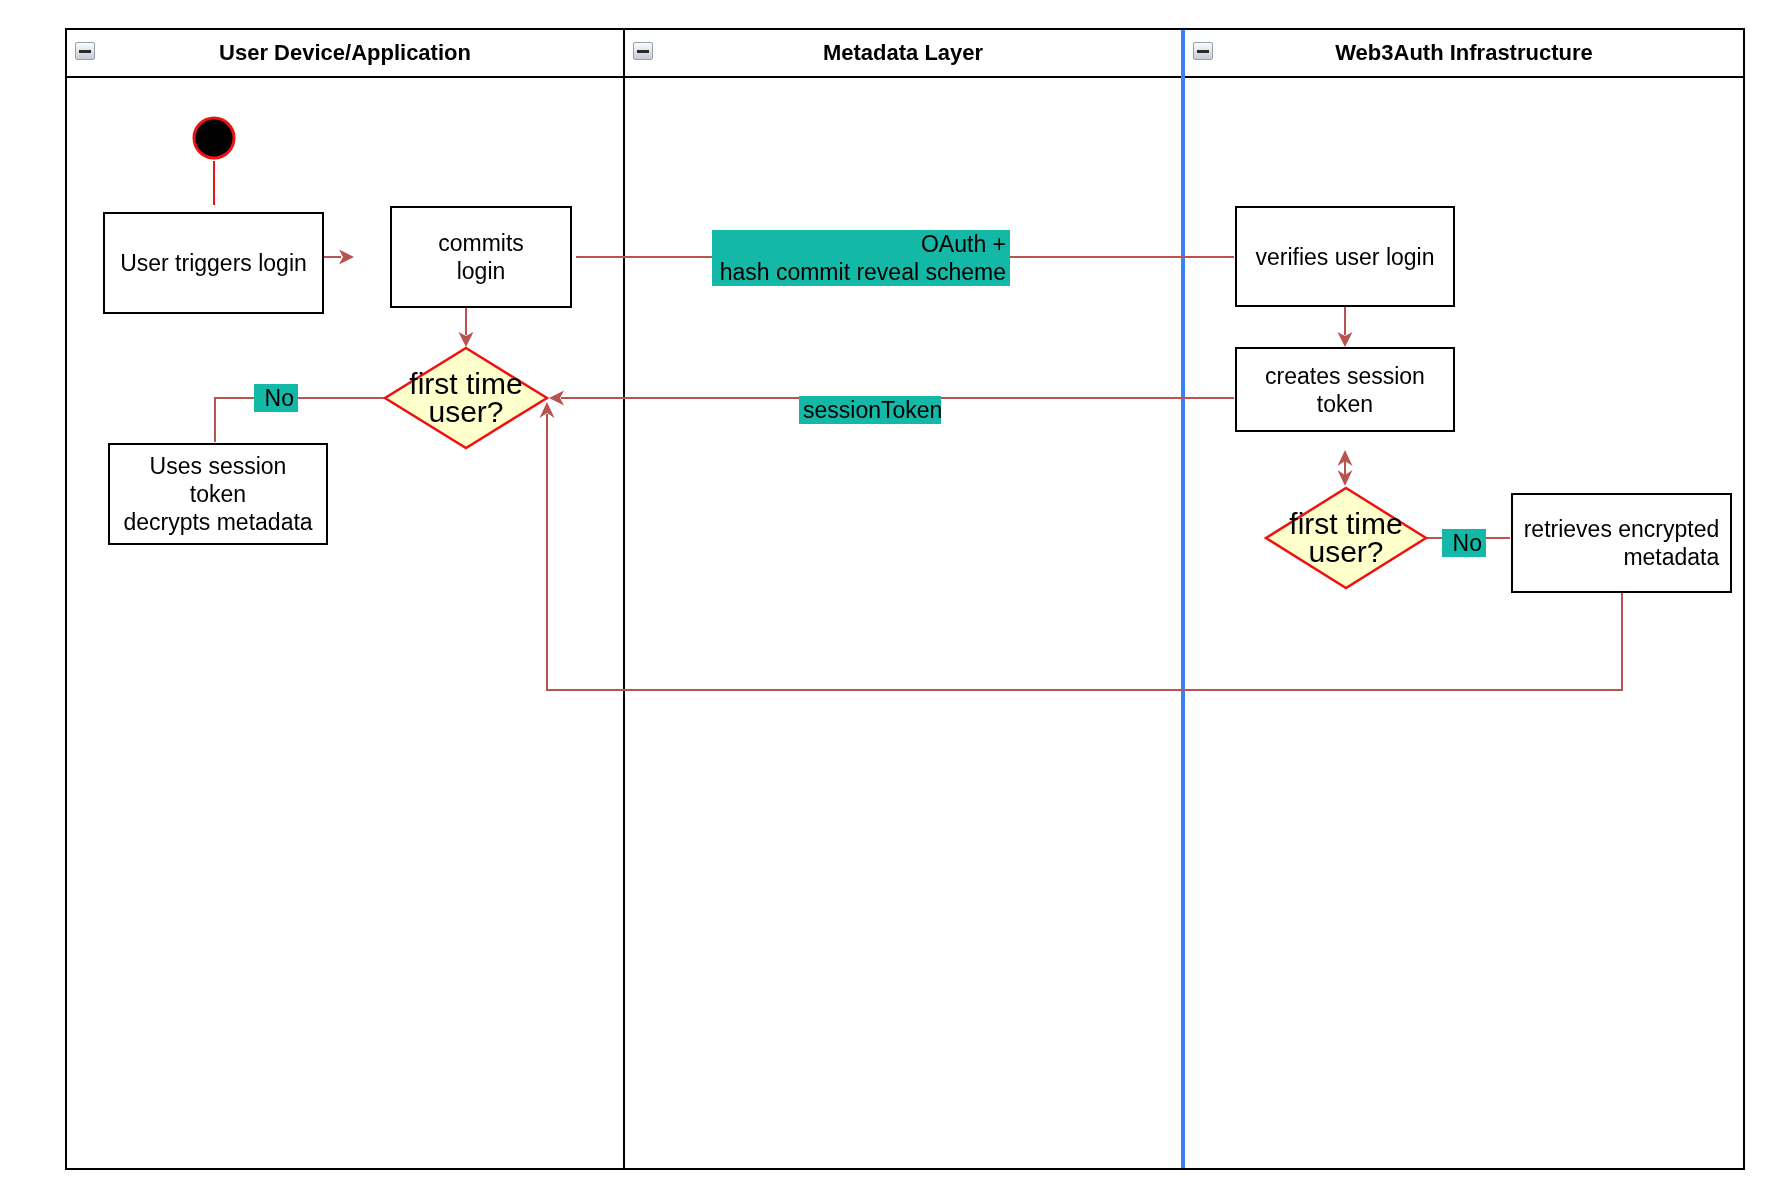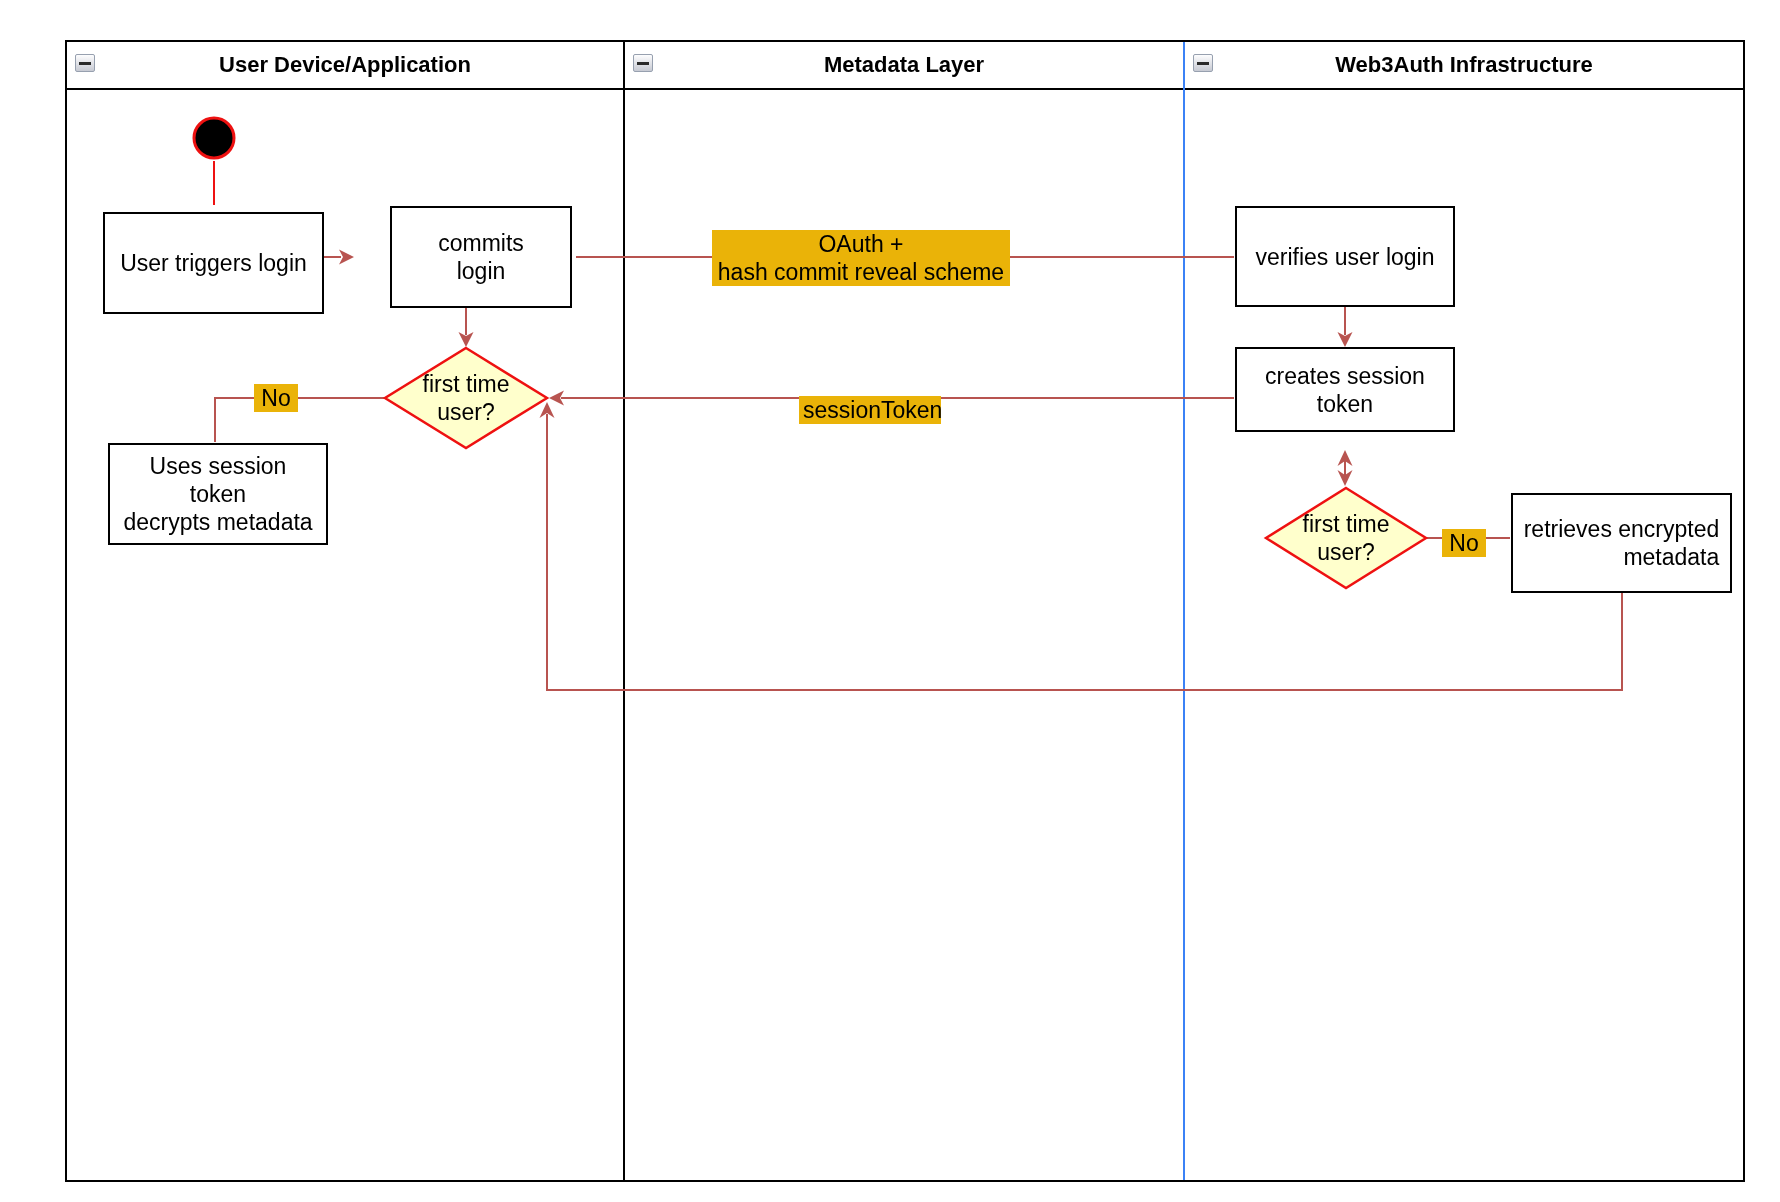--- a/index.html
+++ b/index.html
@@ -2,26 +2,26 @@
 <html style="--connector: #b85450; --shape-red: #ee1111; --diamond-fill: #ffffcc;"><head>
 <meta charset="utf-8">
 <style>
   html,body{margin:0;padding:0;background:#fff;}
   .canvas{
     position:relative;width:1780px;height:1202px;background:#fff;overflow:hidden;
     font-family:"Liberation Sans", sans-serif;color:#000;
   }
   
   .pool{
-    position:absolute;left:65px;top:40px;width:1680px;height:1142px;
+    position:absolute;left:65px;top:28px;width:1680px;height:1142px;
     border:2px solid #000;box-sizing:border-box;display:flex;background:#fff;
   }
   .lane{position:relative;box-sizing:border-box;height:100%;}
   .lane-1{width:558px;border-right:2px solid #000;}
-  .lane-2{width:560px;border-right:2px solid #3b82f6;}
+  .lane-2{width:560px;border-right:4px solid #3b82f6;}
   .lane-3{flex:1;}
   .lane-header{
     height:48px;box-sizing:border-box;border-bottom:2px solid #000;
     display:flex;align-items:center;justify-content:center;
     font-size:22px;font-weight:bold;position:relative;
   }
   .collapse-btn{
     position:absolute;left:8px;top:12px;width:20px;height:18px;
     border:1px solid #97a0af;border-radius:2px;box-sizing:border-box;
     background:linear-gradient(#fdfdfe,#c7cad3);
@@ -34,28 +34,28 @@
     display:flex;align-items:center;justify-content:center;text-align:center;
     font-size:23px;line-height:28px;white-space:pre-line;
   }
   .n-user-triggers{left:103px;top:206px;width:221px;height:102px;margin-top:6px;}
   .n-commits{left:354px;top:206px;width:182px;height:102px;margin-left:36px;}
   .n-uses-session{left:108px;top:443px;width:220px;height:102px;}
   .n-verifies{left:1235px;top:206px;width:220px;height:101px;}
   .n-creates{left:1235px;top:347px;width:220px;height:85px;}
   .n-retrieves{left:1511px;top:493px;width:221px;height:100px;text-align:right;}
   .diamond-label{
-    position:absolute;text-align:center;font-size:23px;line-height:28px;
+    position:absolute;text-align:center;font-size:30px;line-height:28px;
     white-space:pre-line;pointer-events:none;
   }
   .d1-label{left:376px;top:370px;width:180px;height:56px;}
   .d2-label{left:1256px;top:510px;width:180px;height:56px;}
   
   .edge-label{
-    position:absolute;background:#eab308;text-align:center;
+    position:absolute;background:#14b8a6;text-align:right;
     font-size:23px;line-height:28px;white-space:pre-line;padding:0 4px;
   }
   .l-oauth{left:712px;top:230px;width:290px;}
   .l-session{left:799px;top:396px;width:134px;}
   .l-no1{left:254px;top:384px;width:36px;}
   .l-no2{left:1442px;top:529px;width:36px;}
   
   .overlay{position:absolute;left:0;top:0;width:1780px;height:1202px;pointer-events:none;}
   .edge{stroke:var(--connector,#b85450);stroke-width:2;fill:none;}
   .ah{fill:var(--connector,#b85450);stroke:none;}

